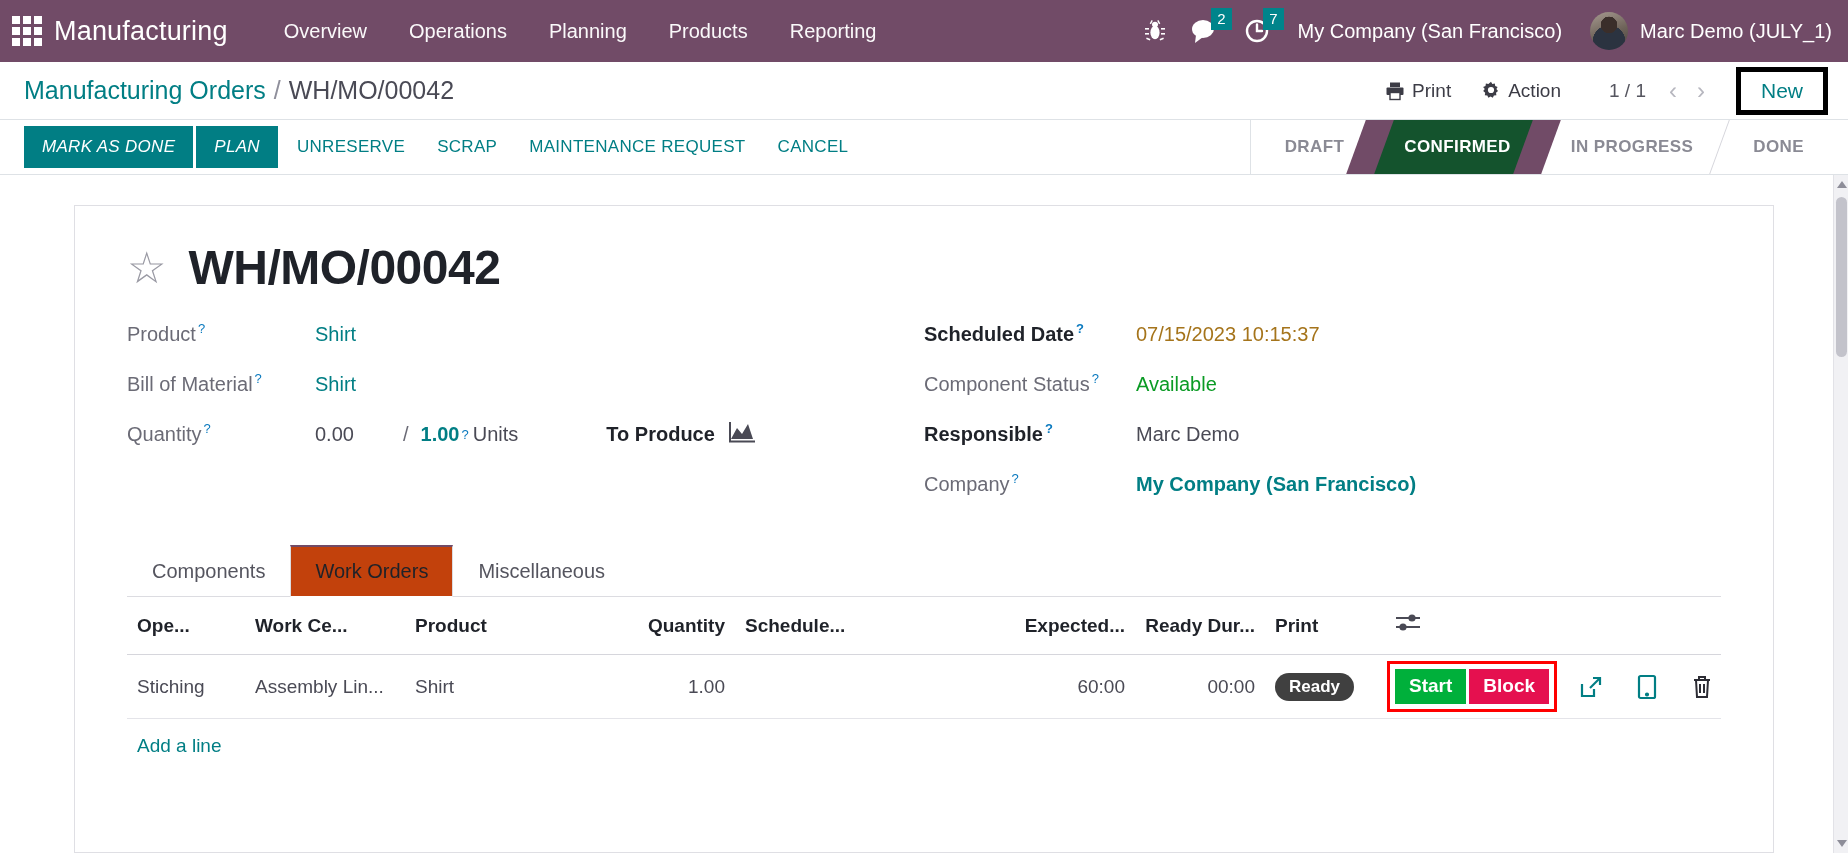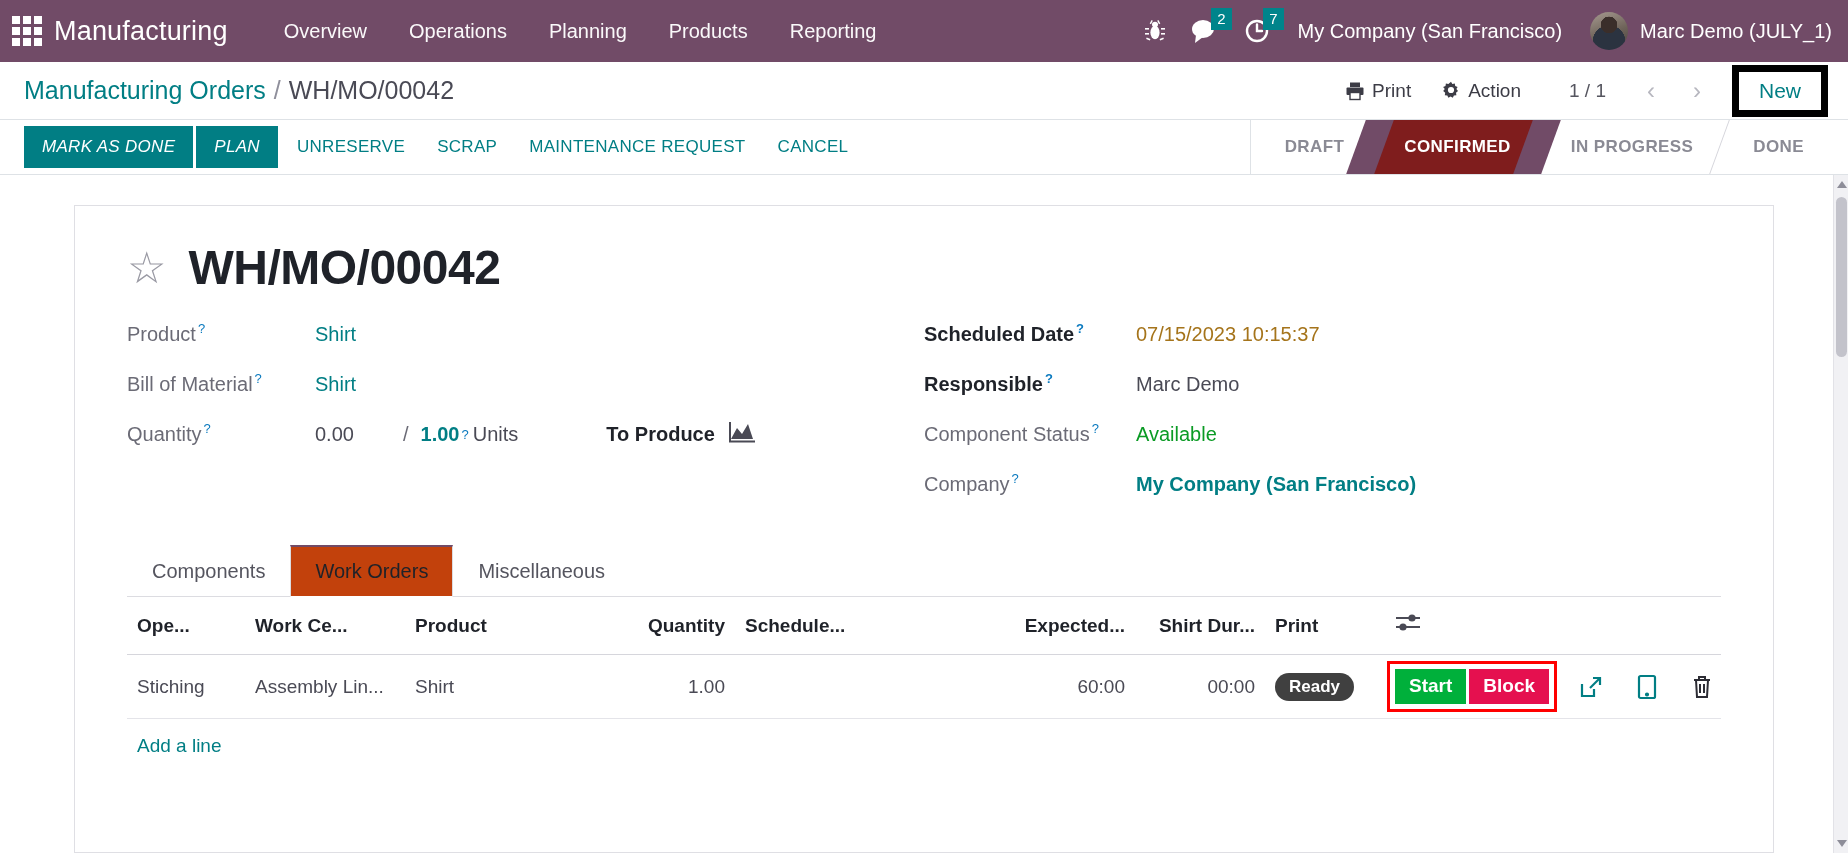--- a/index.html
+++ b/index.html
@@ -99,29 +99,29 @@
   .bc-sep { color: #8f8f9b; margin: 0 8px; }
   .bc-current { color: #4a4a55; }
   .cp-spacer { flex: 1; }
   .cp-btn {
     display: flex; align-items: center; gap: 7px;
     font-size: 19px; color: #3c3c46;
     padding: 6px 12px; cursor: pointer;
     margin-left: 6px;
   }
   .pager {
-    display: flex; align-items: center; gap: 20px;
+    display: flex; align-items: center; gap: 2px;
     font-size: 19px; color: #55555f; margin: 0 4px 0 24px;
   }
   .pager .count { padding: 0 12px; }
   .pager .chev {
     color: #b7b7bf; font-size: 24px; padding: 2px 9px; cursor: pointer; line-height: 1;
   }
   .new-btn {
-    border: 7px solid #000000;
+    border: 5px solid #000000;
     color: #017e84;
     background: #fff;
     font-size: 21px;
     padding: 7px 20px;
     margin-left: 18px;
     cursor: pointer;
     font-family: inherit;
   }
 
   
@@ -162,21 +162,21 @@
   }
   .stage::after {
     content: "";
     position: absolute; right: -1px; top: 0; bottom: 0;
     width: 18px;
     border-right: 1px solid #d6d6dc;
     transform: skewX(-20deg);
   }
   .stage:last-child::after { display: none; }
   .stage.active {
-    background: #7f1d1d; color: #fff;
+    background: #14532d; color: #fff;
   }
   .stage.active::before {
     content: "";
     position: absolute; left: -14px; top: 0; bottom: 0; width: 28px;
     background: #714b67;
     transform: skewX(-20deg);
   }
   .stage.active::after {
     content: "";
     position: absolute; right: -14px; top: 0; bottom: 0; width: 28px;
@@ -503,31 +503,31 @@
       <div class="form-col col-right">
 
         <div class="f-row">
           <span class="f-label strong">
             <span>Scheduled Date</span><span class="q">?</span>
           </span>
           <span class="f-val val-orange">07/15/2023 10:15:37</span>
         </div>
 
         <div class="f-row">
+          <span class="f-label">
+            <span>Component Status</span><span class="q">?</span>
+          </span>
+          <span class="f-val val-green">Available</span>
+        </div>
+
+        <div class="f-row">
           <span class="f-label strong">
             <span>Responsible</span><span class="q">?</span>
           </span>
           <span class="f-val val-dark">Marc Demo</span>
-        </div>
-
-        <div class="f-row">
-          <span class="f-label">
-            <span>Component Status</span><span class="q">?</span>
-          </span>
-          <span class="f-val val-green">Available</span>
         </div>
 
         <div class="f-row">
           <span class="f-label">
             <span>Company</span><span class="q">?</span>
           </span>
           <span class="f-val val-bold-teal">My Company (San Francisco)</span>
         </div>
 
       </div>
@@ -553,21 +553,21 @@
             <col style="width:">
         </colgroup>
         <thead>
           <tr>
             <th>Ope...</th>
             <th>Work Ce...</th>
             <th>Product</th>
             <th class="num">Quantity</th>
             <th>Schedule...</th>
             <th class="num">Expected...</th>
-            <th class="num">Shirt Dur...</th>
+            <th class="num">Ready Dur...</th>
             <th>Print</th>
             <th class="opt-cell">
               <span class="opt-ico">
                 <svg width="26" height="20" viewBox="0 0 26 20" fill="none" stroke="#4a4a55" stroke-width="2">
                   <line x1="1" y1="5" x2="25" y2="5"></line>
                     <line x1="1" y1="14" x2="25" y2="14"></line>
                   <circle cx="17" cy="5" r="2.6" fill="#4a4a55"></circle>
                     <circle cx="8" cy="14" r="2.6" fill="#4a4a55"></circle>
                 </svg>
               </span>

